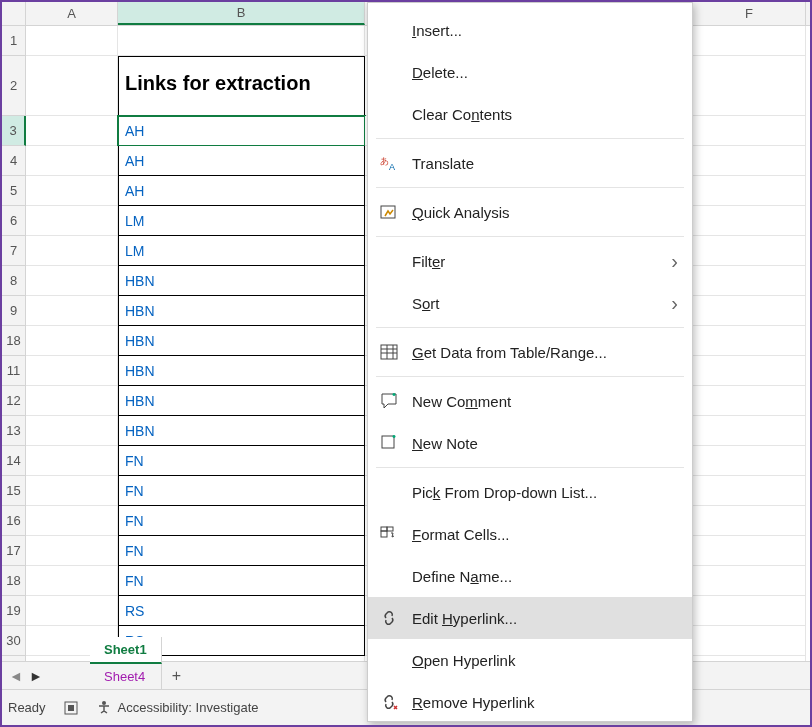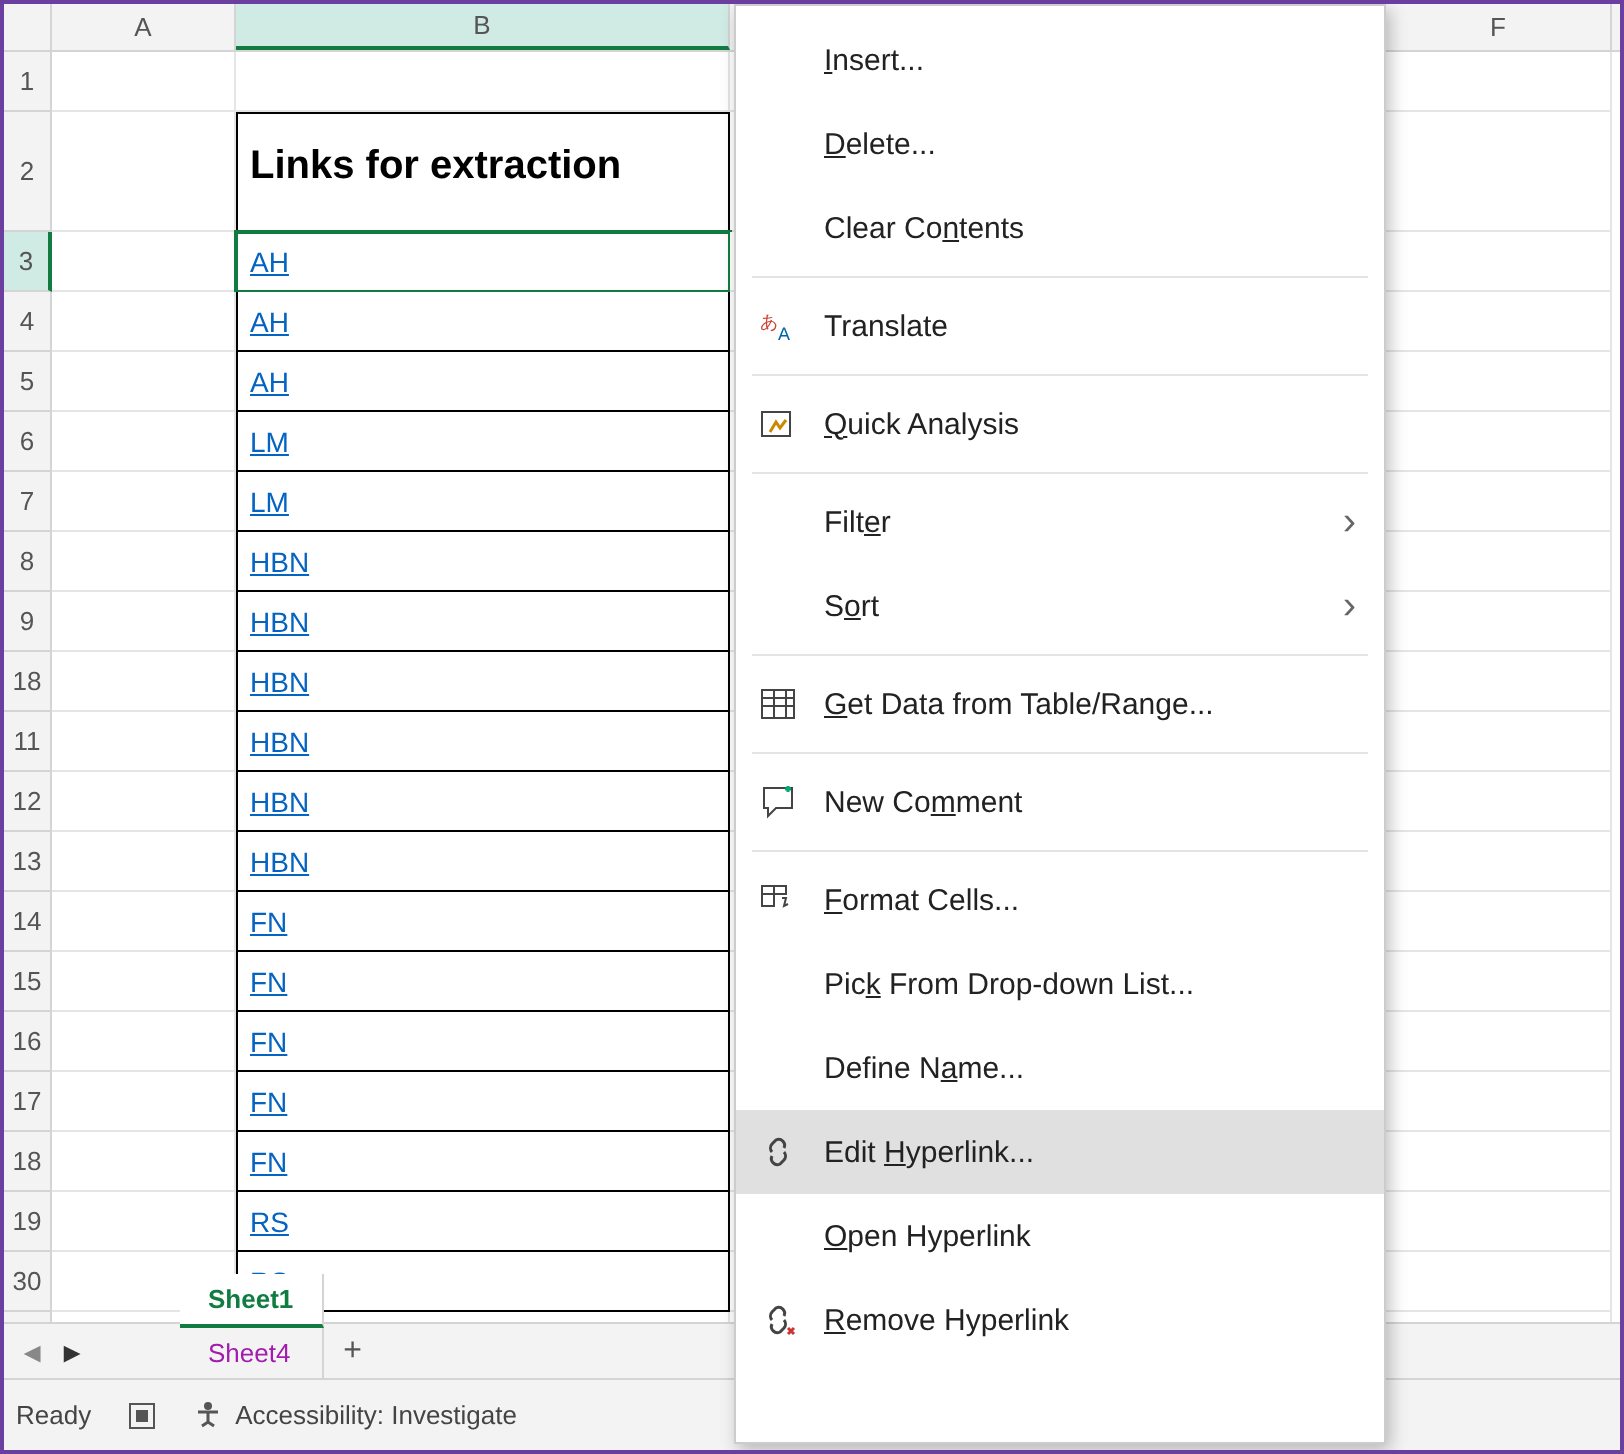--- a/index.html
+++ b/index.html
@@ -43,21 +43,21 @@
   .cell.col-F { width: 113px; }
   .row-header.sel-active { background: #d0ebe3; border-right: 2px solid #107c41; }
   .col-header.sel-active { background: #d0ebe3; border-bottom: 2px solid #107c41; }
   .cell.sel { outline: 2px solid #107c41; outline-offset: -1px; }
   .bordered-header {
     border-right: 1px solid #000; border-left: 1px solid #000; border-top: 1px solid #000;
     border-bottom: 1px solid #000; font-weight: bold; font-size: 20px; color: #000;
     align-items: flex-end; padding-bottom: 20px;
   }
   .bordered-cell { border-right: 1px solid #000; border-left: 1px solid #000; border-bottom: 1px solid #000; }
-  .hyperlink { color: #0563c1; text-decoration: underline; cursor: pointer; }
+  .hyperlink { color: #0563c1; cursor: pointer; }
   .sheet-tabs {
     position: absolute; bottom: 36px; left: 0; right: 0; height: 28px;
     display: flex; align-items: center; background: #f3f3f3; border-top: 1px solid #d4d4d4;
   }
   .tab-nav { display: flex; gap: 4px; padding: 0 6px; }
   .tab-nav-btn { width: 16px; height: 16px; display: flex; align-items: center; justify-content: center; color: #888; cursor: pointer; }
   .tab-nav-btn.enabled { color: #333; }
   .tab {
     padding: 5px 14px; background: #f3f3f3; border-right: 1px solid #d4d4d4;
     font-size: 13px; color: #a21caf; cursor: pointer; position: relative;
@@ -381,38 +381,47 @@
     <div class="menu-sep"></div>
     <div class="menu-item">
       <div class="menu-icon ic">
         <svg width="20" height="20" viewBox="0 0 20 20">
           <path d="M3 3h14v10H9l-4 4v-4H3z" fill="none" stroke="#444"></path>
           <path d="M15 2v3M13.5 3.5h3" stroke="#0a7" stroke-width="1.5"></path>
         </svg>
       </div>
       <div class="menu-label">New Co<span class="mnemonic">m</span>ment</div>
     </div>
-    <div class="menu-sep"></div>
+    <div class="menu-item">
+      <div class="menu-icon ic">
+        <svg width="20" height="20" viewBox="0 0 20 20">
+          <rect x="3" y="3" width="12" height="12" fill="none" stroke="#444"></rect>
+          <path d="M15 2v3M13.5 3.5h3" stroke="#0a7" stroke-width="1.5"></path>
+        </svg>
+      </div>
+      <div class="menu-label"><span class="mnemonic">N</span>ew Note</div>
+    </div>
+    <div class="menu-sep"></div>
+    <div class="menu-item">
+      <div class="menu-icon ic"></div>
+      <div class="menu-label">Pic<span class="mnemonic">k</span> From Drop-down List...</div>
+    </div>
     <div class="menu-item">
       <div class="menu-icon ic">
         <svg width="20" height="20" viewBox="0 0 20 20">
           <rect x="2" y="7" width="6" height="6" fill="none" stroke="#444"></rect>
           <rect x="2" y="3" width="6" height="4" fill="none" stroke="#444"></rect>
           <rect x="8" y="3" width="6" height="4" fill="none" stroke="#444"></rect>
           <path d="M12 9h2l-1 4 2-1" stroke="#444" fill="none"></path>
         </svg>
       </div>
       <div class="menu-label"><span class="mnemonic">F</span>ormat Cells...</div>
     </div>
     <div class="menu-item">
       <div class="menu-icon ic"></div>
-      <div class="menu-label">Pic<span class="mnemonic">k</span> From Drop-down List...</div>
-    </div>
-    <div class="menu-item">
-      <div class="menu-icon ic"></div>
       <div class="menu-label">Define N<span class="mnemonic">a</span>me...</div>
     </div>
     <div class="menu-item highlight">
       <div class="menu-icon ic">
         <svg width="20" height="20" viewBox="0 0 20 20">
           <path d="M7 10a3 3 0 010-4l2-2a3 3 0 014 4M13 10a3 3 0 010 4l-2 2a3 3 0 01-4-4" stroke="#444" fill="none" stroke-width="1.5"></path>
         </svg>
       </div>
       <div class="menu-label">Edit <span class="mnemonic">H</span>yperlink...</div>
     </div>

